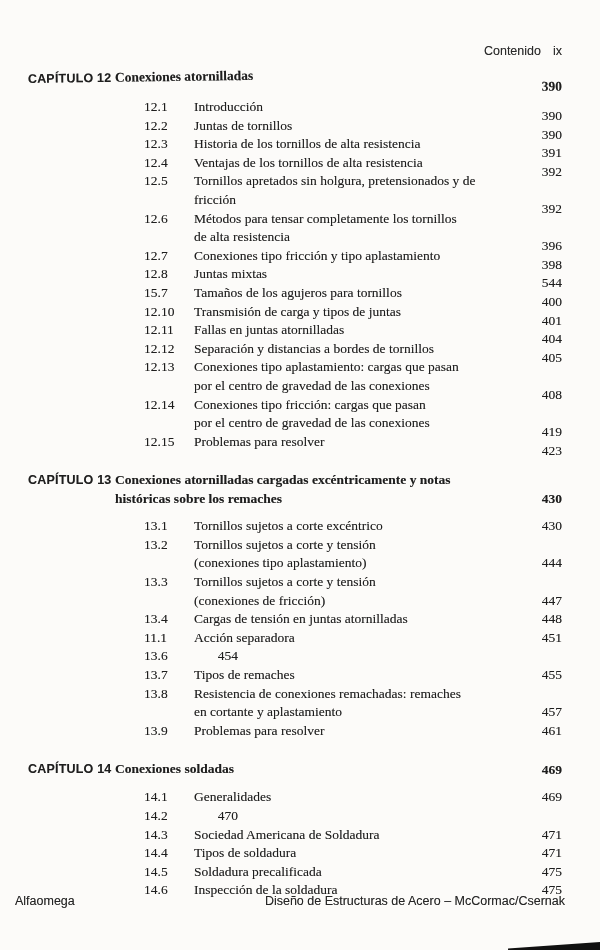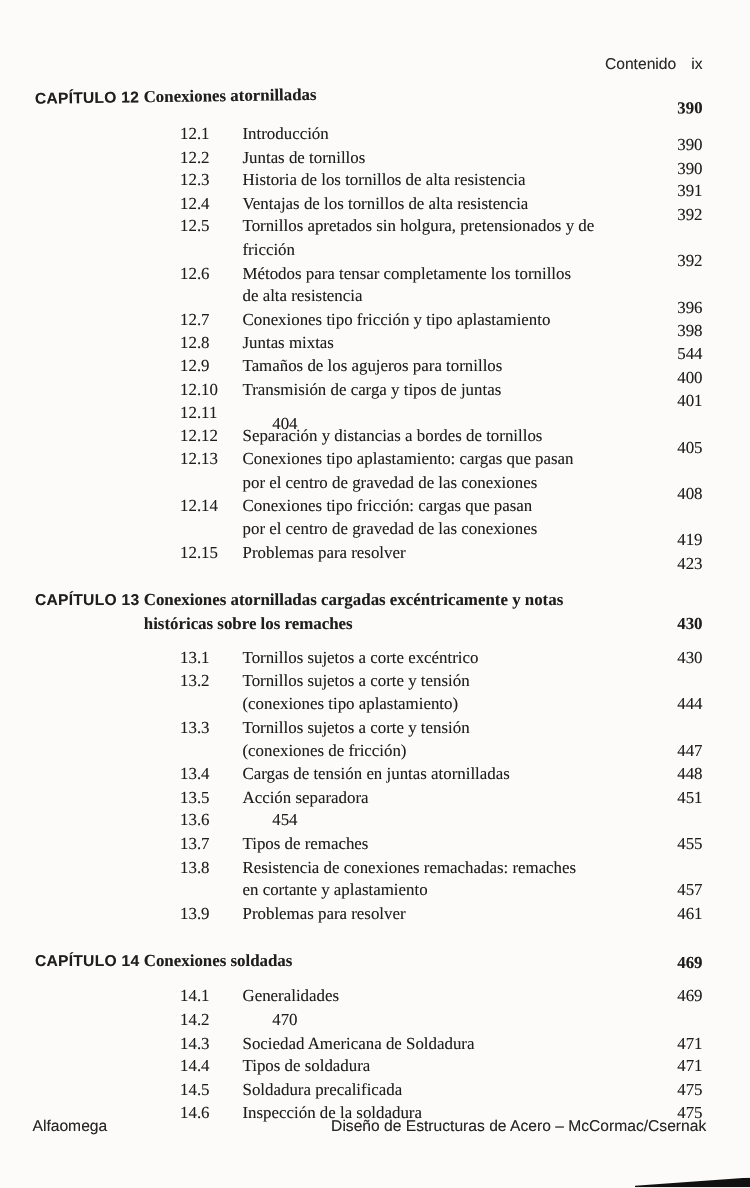--- a/index.html
+++ b/index.html
@@ -73,21 +73,21 @@
   }
   .chapter:first-child .ch-page  { transform: translateY(14px); }
   .chapter:first-child .sec-page { transform: translateY(9px); }
   
   .footer {
     position: absolute;
     top: 894px;
     left: 0; right: 0;
     display: flex;
     justify-content: space-between;
-    padding: 0 35px 0 26px;
+    padding: 0 35px 0 15px;
     font-family: "Liberation Sans", sans-serif;
     font-size: 12.5px;
     color: #262626;
   }
   
   .corner-mark {
     position: absolute;
     right: 0; bottom: 0;
     width: 92px; height: 8px;
     background: #111;
@@ -163,35 +163,38 @@
           <span class="sec-page">398</span>
         </div>
         <div class="sec-row">
           <span class="sec-num">12.8</span>
           <div class="sec-title">
             <div class="sec-title-line">Juntas mixtas</div>
           </div>
           <span class="sec-page">544</span>
         </div>
         <div class="sec-row">
-          <span class="sec-num">12.9</span>
+          <span class="sec-num">15.7</span>
           <div class="sec-title">
             <div class="sec-title-line">Tamaños de los agujeros para tornillos</div>
           </div>
           <span class="sec-page">400</span>
         </div>
         <div class="sec-row">
           <span class="sec-num">12.10</span>
           <div class="sec-title">
             <div class="sec-title-line">Transmisión de carga y tipos de juntas</div>
           </div>
           <span class="sec-page">401</span>
         </div>
         <div class="sec-row">
           <span class="sec-num">12.11</span>
+          <div class="sec-title">
+            <div class="sec-title-line">Fallas en juntas atornilladas</div>
+          </div>
           <span class="sec-page">404</span>
         </div>
         <div class="sec-row">
           <span class="sec-num">12.12</span>
           <div class="sec-title">
             <div class="sec-title-line">Separación y distancias a bordes de tornillos</div>
           </div>
           <span class="sec-page">405</span>
         </div>
         <div class="sec-row">
@@ -251,21 +254,21 @@
           <span class="sec-page">447</span>
         </div>
         <div class="sec-row">
           <span class="sec-num">13.4</span>
           <div class="sec-title">
             <div class="sec-title-line">Cargas de tensión en juntas atornilladas</div>
           </div>
           <span class="sec-page">448</span>
         </div>
         <div class="sec-row">
-          <span class="sec-num">13.5</span>
+          <span class="sec-num">11.1</span>
           <div class="sec-title">
             <div class="sec-title-line">Acción separadora</div>
           </div>
           <span class="sec-page">451</span>
         </div>
         <div class="sec-row">
           <span class="sec-num">13.6</span>
           <span class="sec-page">454</span>
         </div>
         <div class="sec-row">

